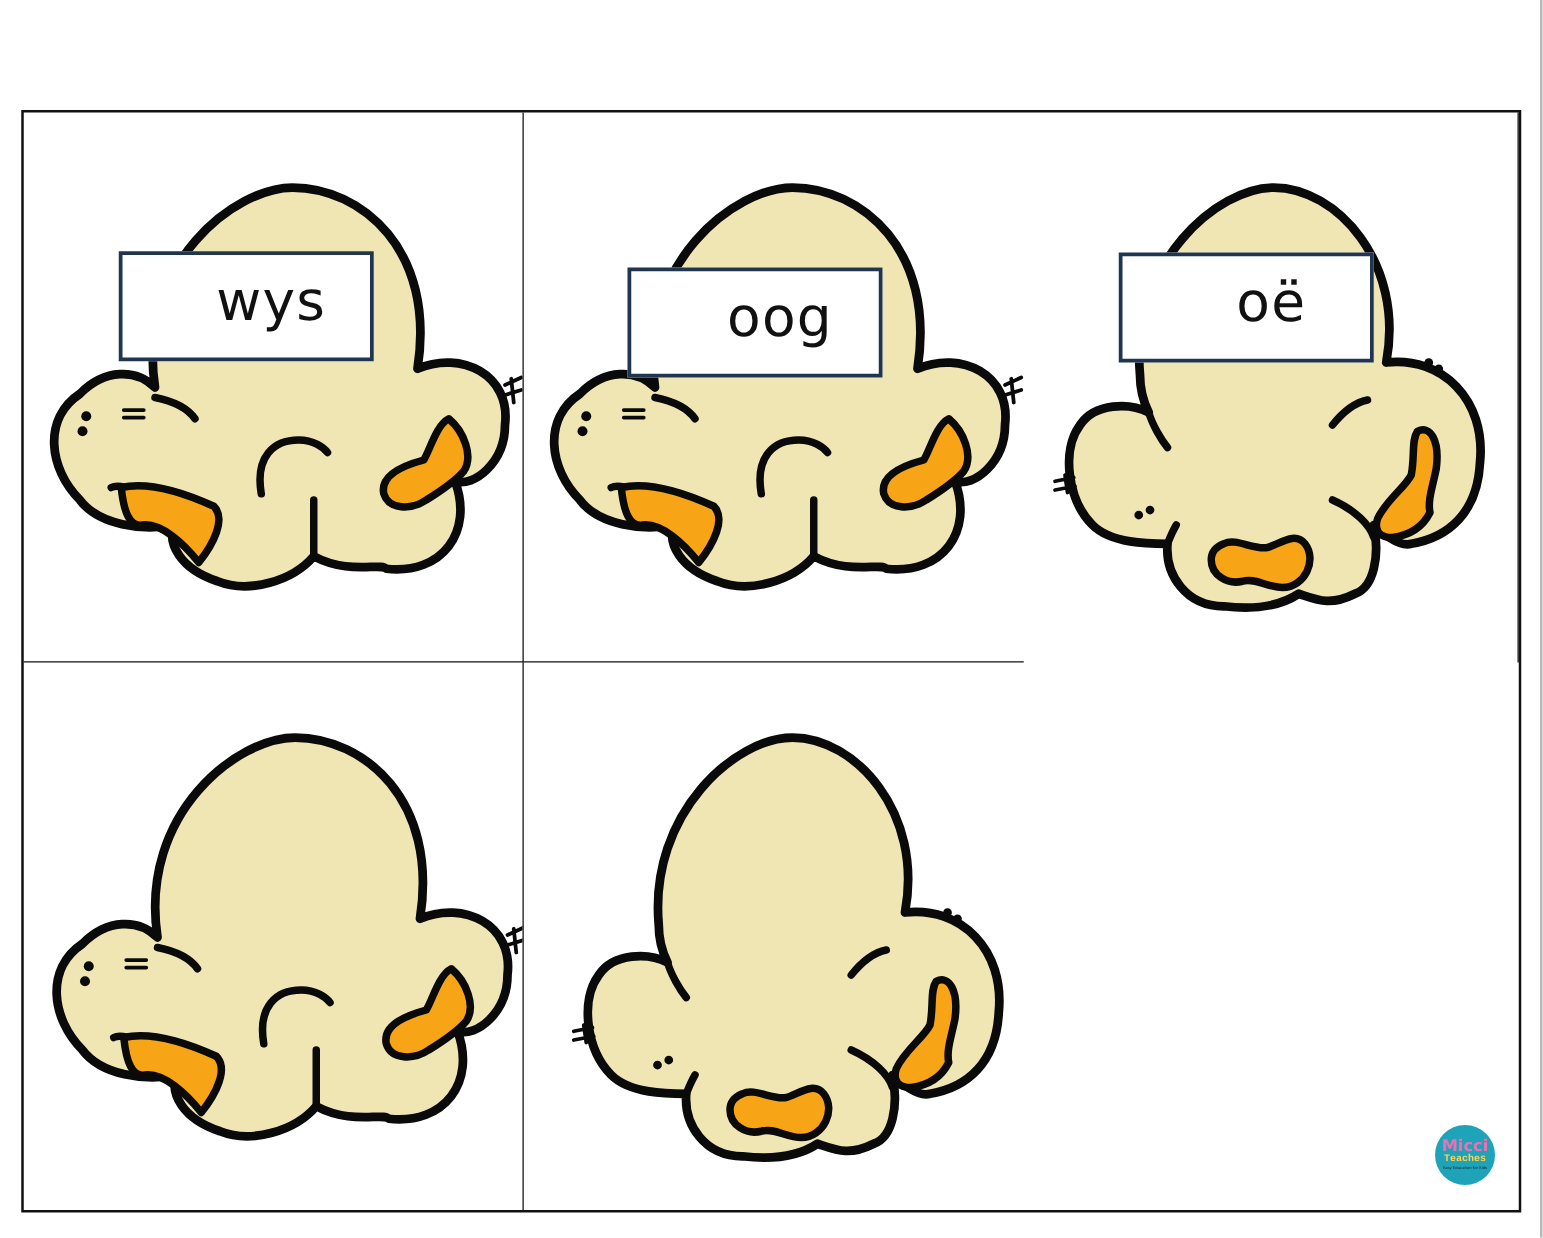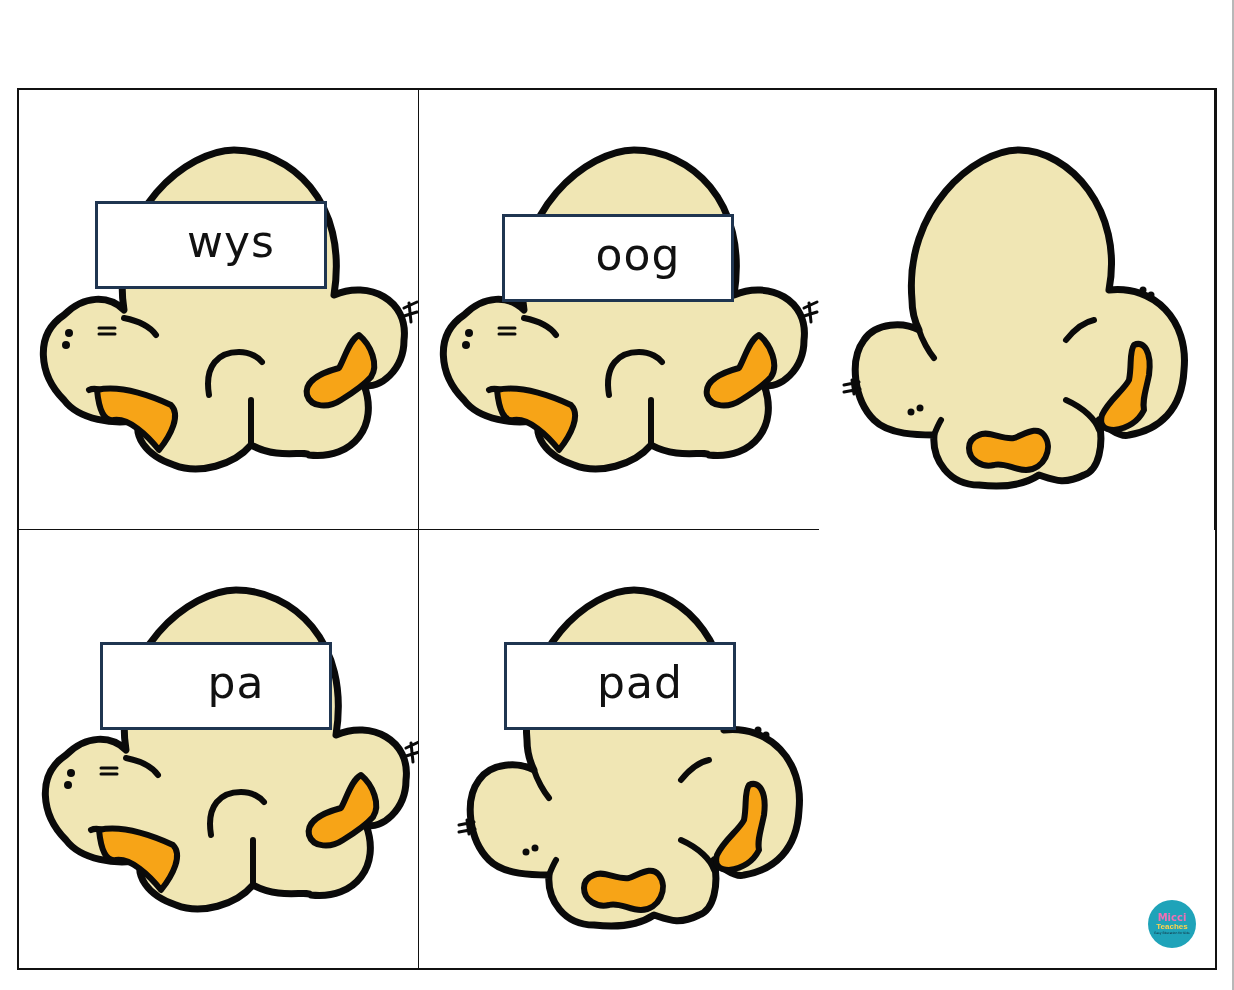--- a/index.html
+++ b/index.html
@@ -3,25 +3,25 @@
   <meta charset="utf-8">
   <style>
     html, body { margin:0; padding:0; }
     body { width:1234px; height:990px; background:#ffffff; position:relative; overflow:hidden; font-family:"DejaVu Sans", sans-serif; }
     .page-edge { position:absolute; left:1232px; top:0; width:2px; height:990px; background:#b8b8b8; }
     .grid { position:absolute; left:17px; top:88px; width:1200px; height:882px; border:2px solid #111; box-sizing:border-box; display:grid; grid-template-columns:400px 400px 1fr; grid-template-rows:440px 1fr; }
     .cell { position:relative; box-sizing:border-box; border-right:1.5px solid #111; border-bottom:1.5px solid #111; overflow:hidden; }
     .cell.c3 { border-right:none; }
     .cell.r2 { border-bottom:none; }
     .popcorn { position:absolute; left:0; top:0; width:400px; height:440px; }
-    .label { position:absolute; width:232px; height:88px; background:#fff; border:3.5px solid #1f3550; box-sizing:border-box; display:flex; align-items:center; justify-content:center;padding-left:40px; }
+    .label { position:absolute; width:204px; height:88px; background:#fff; border:3.5px solid #1f3550; box-sizing:border-box; display:flex; align-items:center; justify-content:center;padding-left:40px; }
     .label span { font-family:"DejaVu Sans", sans-serif; font-size:44px; color:#111; line-height:1; margin-top:-6px; letter-spacing:1px; }
     .logo { position:absolute; left:1148px; top:900px; width:48px; height:48px; border-radius:50%; background:#1fa3b9; display:flex; flex-direction:column; align-items:center; justify-content:center; }
-    .logo .l1 { font-family:"DejaVu Sans", sans-serif; font-weight:bold; font-size:10px; color:#f06fb4; line-height:1; }
-    .logo .l2 { font-family:Liberation Sans, sans-serif; font-weight:bold; font-size:8px; color:#ffd34d; line-height:1.1; }
+    .logo .l1 { font-family:"DejaVu Sans", sans-serif; font-weight:bold; font-size:13px; color:#f06fb4; line-height:1; }
+    .logo .l2 { font-family:Liberation Mono, monospace; font-weight:bold; font-size:8px; color:#ffd34d; line-height:1.1; }
     .logo .l3 { font-family:"DejaVu Sans", sans-serif; font-size:3px; color:#102030; line-height:1.2; }
   </style>
 </head>
 <body>
 
 <svg width="0" height="0" style="position:absolute">
   <defs>
 
     <g id="popcorn-wide">
       <path d="M105,220 C90,120 170,60 215,60 C270,60 330,110 315,205 C350,190 390,210 385,250 C385,280 360,300 345,295 C360,335 335,370 290,365 C285,360 260,370 232,355 C215,375 180,385 155,375 C125,365 115,345 120,330 C95,335 60,330 45,310 C20,285 15,245 45,225 C65,205 90,205 105,220 Z" fill="#f0e6b4" stroke="#0a0a0a" stroke-width="7" stroke-linejoin="round"></path>
@@ -75,38 +75,35 @@
       </svg>
     <div class="label" style="left:83px;top:124px;">
       <span>oog</span>
     </div>
   </div>
 
   <div class="cell r2">
     <svg class="popcorn" viewBox="0 0 400 440">
         <use href="#popcorn-tall" transform="translate(-15,0)"></use>
       </svg>
+    <div class="label" style="left:76px;top:112px;">
+      <span>oë</span>
+    </div>
   </div>
 
   <div class="cell r2">
     <svg class="popcorn" viewBox="0 0 400 440">
         <use href="#popcorn-wide" transform="translate(2,0)"></use>
       </svg>
-    <div class="label" style="left:81px;top:112px;">
-      <span>pa</span>
-    </div>
   </div>
 
   <div class="cell c3 r2">
     <svg class="popcorn" viewBox="0 0 400 440">
         <use href="#popcorn-tall" transform="translate(0,0)"></use>
       </svg>
-    <div class="label" style="left:85px;top:112px;">
-      <span>pad</span>
-    </div>
   </div>
 
 </div>
 
 <div class="logo">
   <div class="l1">Micci</div>
   <div class="l2">Teaches</div>
   <div class="l3">Easy Education for Kids</div>
 </div>
 

